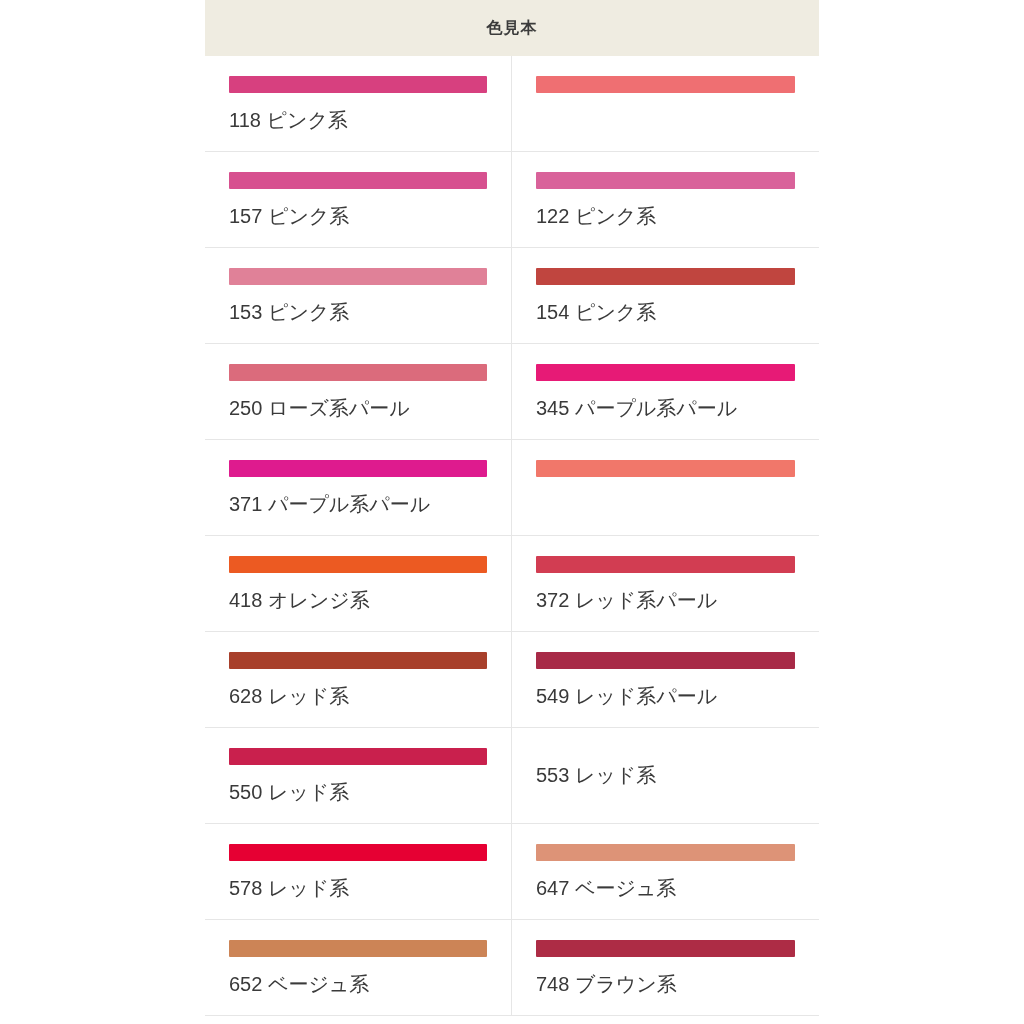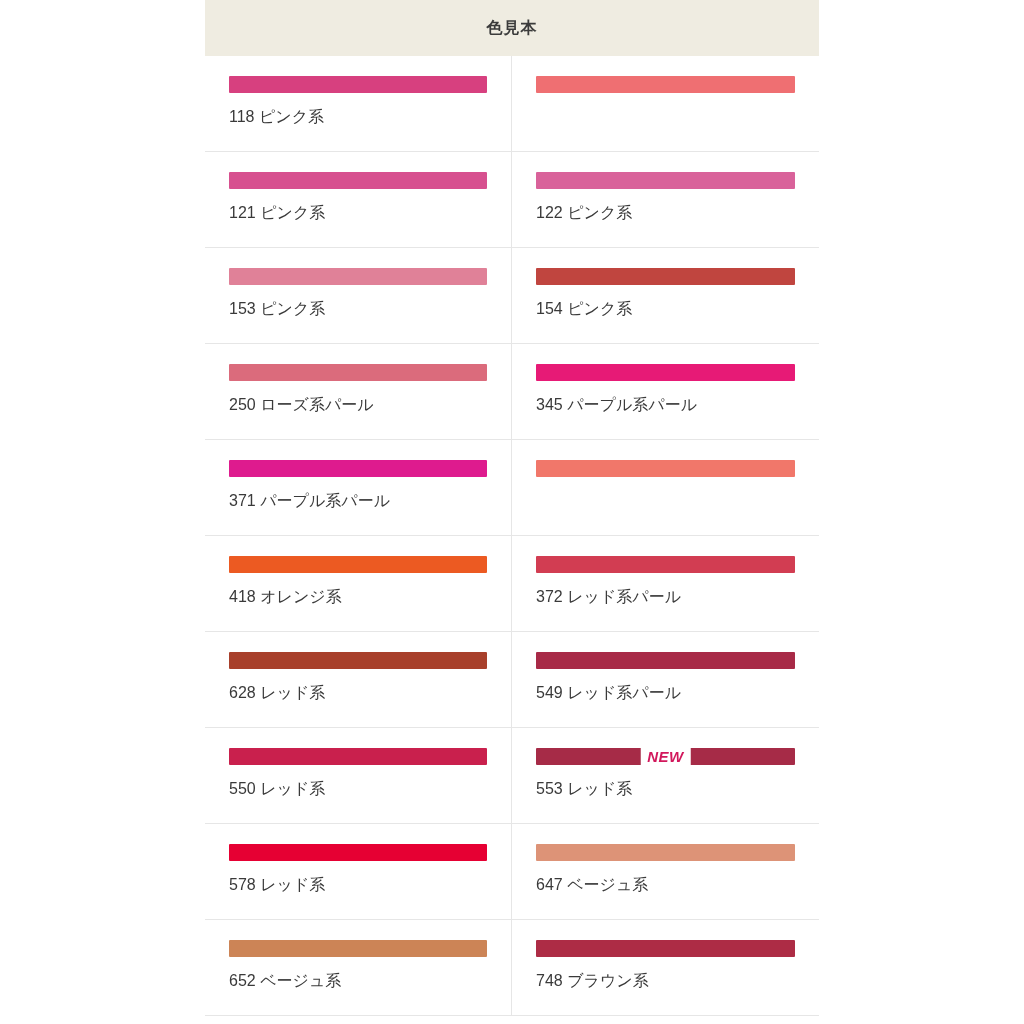--- a/index.html
+++ b/index.html
@@ -70,21 +70,21 @@
     color: #d2185c;
     font-size: 15px;
     font-weight: bold;
     font-style: italic;
     letter-spacing: 0.5px;
     padding: 1px 7px 2px 7px;
     line-height: 1;
   }
   .label {
     margin-top: 14px;
-    font-size: 16px;
+    font-size: 20px;
     color: #3a3a3a;
     white-space: nowrap;
   }
   .bottom-spacer {
     height: 14px;
   }
 </style>
 </head>
 <body>
 
@@ -98,21 +98,21 @@
     <div class="grid">
         <div class="cell col-left">
           <div class="swatch" style="background: rgb(215, 64, 127);"></div>
           <div class="label">118 ピンク系</div>
         </div>
         <div class="cell col-right">
           <div class="swatch" style="background: rgb(239, 111, 114);"></div>
         </div>
         <div class="cell col-left">
           <div class="swatch" style="background: rgb(215, 80, 143);"></div>
-          <div class="label">121 ピンク系</div>
+          <div class="label">157 ピンク系</div>
         </div>
         <div class="cell col-right">
           <div class="swatch" style="background: rgb(217, 98, 154);"></div>
           <div class="label">122 ピンク系</div>
         </div>
         <div class="cell col-left">
           <div class="swatch" style="background: rgb(224, 129, 152);"></div>
           <div class="label">153 ピンク系</div>
         </div>
         <div class="cell col-right">
@@ -148,23 +148,20 @@
         </div>
         <div class="cell col-right">
           <div class="swatch" style="background: rgb(168, 42, 71);"></div>
           <div class="label">549 レッド系パール</div>
         </div>
         <div class="cell col-left">
           <div class="swatch" style="background: rgb(201, 32, 77);"></div>
           <div class="label">550 レッド系</div>
         </div>
         <div class="cell col-right">
-          <div class="swatch" style="background: rgb(166, 43, 71);">
-            <span class="new-badge">NEW</span>
-          </div>
           <div class="label">553 レッド系</div>
         </div>
         <div class="cell col-left">
           <div class="swatch" style="background: rgb(230, 0, 51);"></div>
           <div class="label">578 レッド系</div>
         </div>
         <div class="cell col-right">
           <div class="swatch" style="background: rgb(221, 147, 119);"></div>
           <div class="label">647 ベージュ系</div>
         </div>

